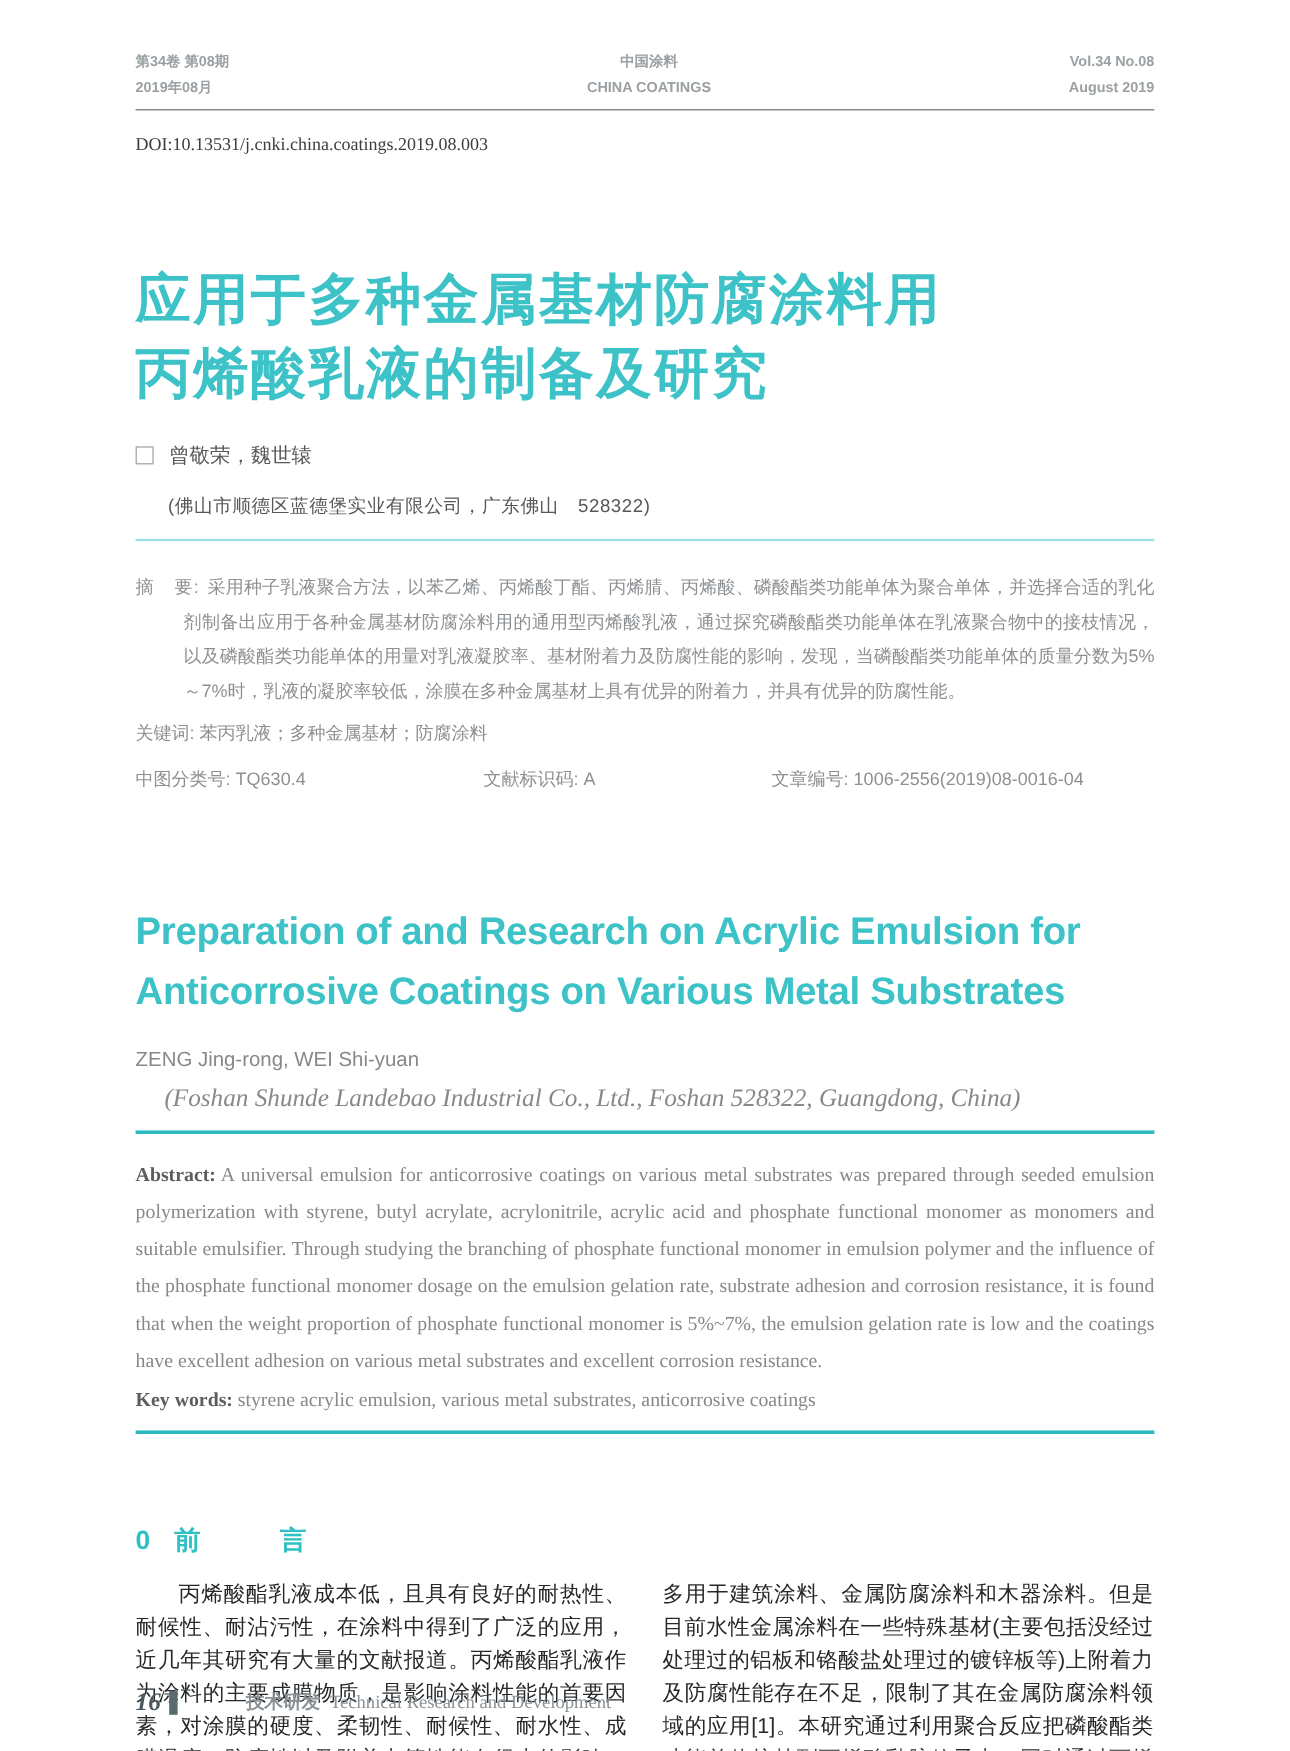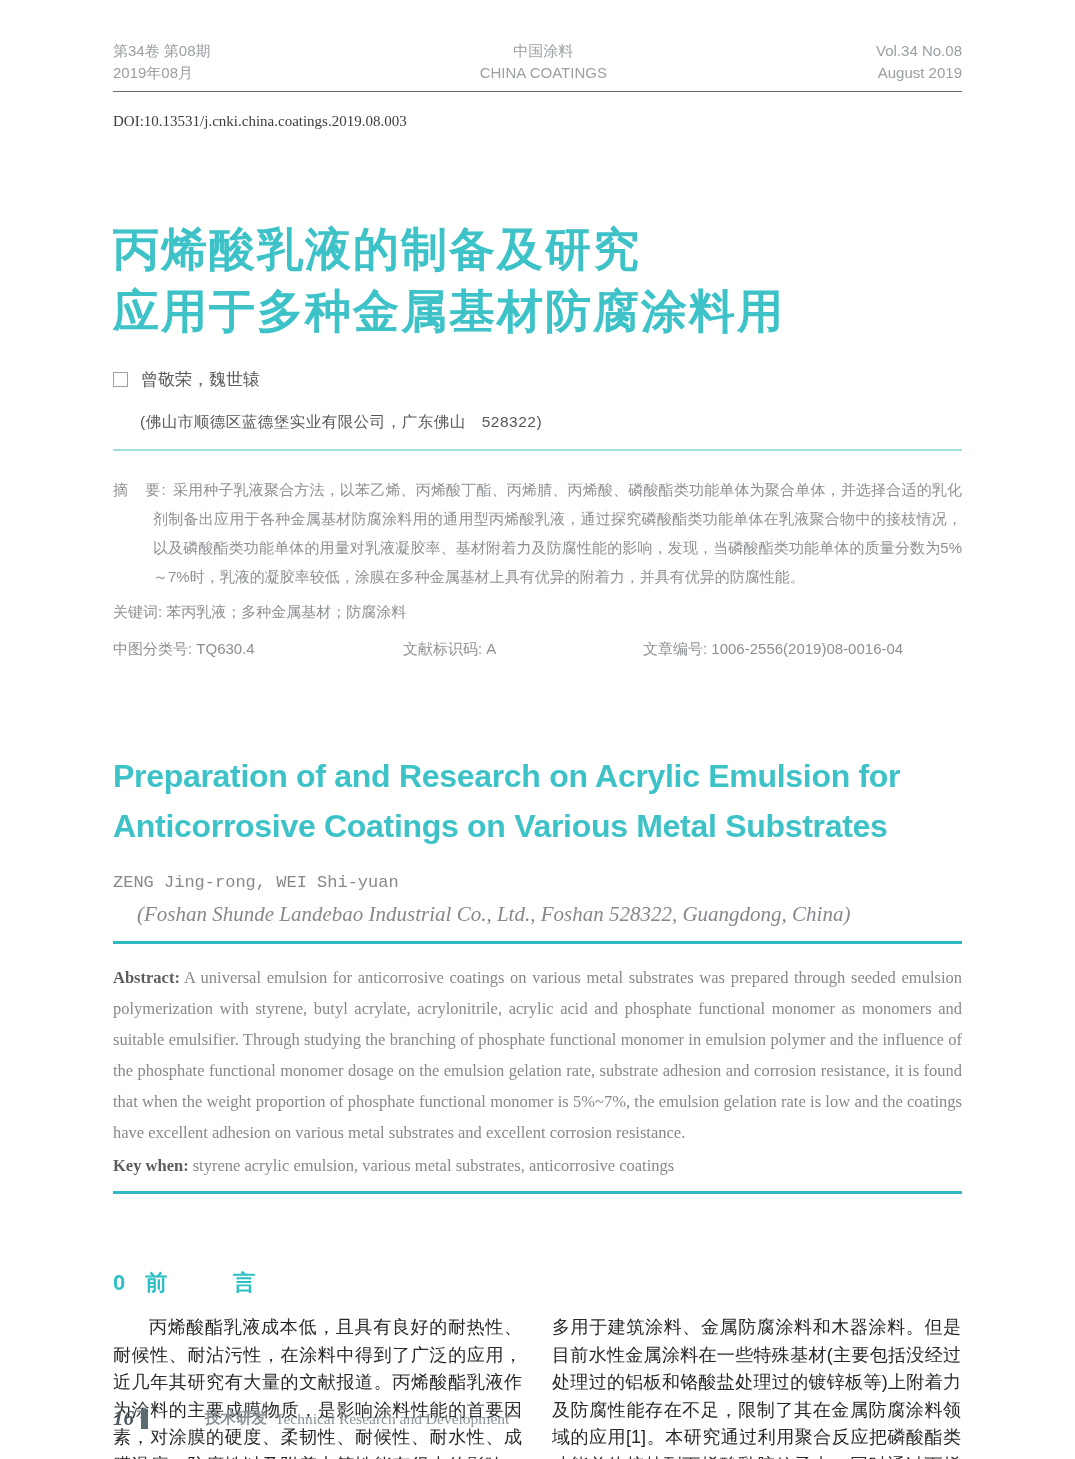--- a/index.html
+++ b/index.html
@@ -4,21 +4,21 @@
 <style>
   html,body{margin:0;padding:0;background:#ffffff;}
   body{
     width:1075px;height:1459px;position:relative;
     font-family:"Liberation Sans",sans-serif;
     color:#333;overflow:hidden;
   }
   .page{position:absolute;left:113px;top:0;width:849px;}
 
   
-  .jheader{display:flex;justify-content:space-between;align-items:flex-start;margin-top:40px;color:#9aa0a3;font-size:15px;line-height:22px;}
+  .jheader{display:flex;justify-content:space-between;align-items:flex-start;margin-top:40px;color:#9aa0a3;font-size:12px;line-height:22px;font-weight:bold;}
   .jheader .col{white-space:nowrap;}
   .jheader .center{text-align:center;}
   .jheader .right{text-align:right;}
   .header-rule{border:none;border-top:1px solid #6b6f72;margin:7px 0 0 0;}
   .doi{font-family:"Liberation Serif",serif;font-size:15px;color:#3a3d40;margin-top:21px;}
 
   
   .title-cn{margin-top:88px;color:#3cc2c7;font-weight:bold;font-size:46px;line-height:62px;letter-spacing:2px;}
   .authors-cn{margin-top:26px;font-size:17px;color:#55585a;display:flex;align-items:center;}
   .sq{display:inline-block;width:13px;height:13px;border:1px solid #9aa0a3;margin-right:13px;flex:none;}
@@ -30,21 +30,21 @@
   .abs-cn{margin:0;padding-left:40px;text-indent:-40px;text-align:justify;}
   .abs-label{letter-spacing:1px;margin-right:6px;}
   .kw-cn{margin-top:6px;color:#8d9093;font-size:15px;line-height:29px;}
   .meta-row{display:flex;margin-top:14px;color:#8d9093;font-size:15px;}
   .meta-row .m1{width:290px;}
   .meta-row .m2{width:240px;}
   .meta-row .m3{flex:1;}
 
   
   .title-en{margin-top:92px;color:#3cc2c7;font-weight:bold;font-size:32px;line-height:50px;letter-spacing:-0.3px;white-space:nowrap;}
-  .authors-en{margin-top:22px;font-size:17px;color:#85898c;font-family:Liberation Mono, monospace;}
+  .authors-en{margin-top:22px;font-size:17px;color:#85898c;}
   .affil-en{margin-top:10px;font-family:Liberation Serif, serif;font-style:italic;font-size:21px;color:#85898c;margin-left:24px;}
   .rule-teal{border:none;border-top:3px solid #2fb9c0;margin:14px 0 0 0;}
 
   
   .abs-en{margin:18px 0 0 0;font-family:"Liberation Serif",serif;font-size:16.5px;color:#85898c;line-height:31px;text-align:justify;}
   .abs-en b{color:#5a5e61;margin-right:4px;}
   .kw-en{margin:2px 0 0 0;font-family:"Liberation Serif",serif;font-size:16.5px;color:#85898c;line-height:31px;}
   .kw-en b{color:#5a5e61;margin-right:4px;}
   .rule-teal2{border:none;border-top:3px solid #2fb9c0;margin:10px 0 0 0;}
 
@@ -80,22 +80,22 @@
     </div>
     <div class="col right">
       <div>Vol.34  No.08</div>
       <div>August  2019</div>
     </div>
   </div>
   <hr class="header-rule">
   <div class="doi">DOI:10.13531/j.cnki.china.coatings.2019.08.003</div>
 
   <div class="title-cn">
+    <div>应用于多种金属基材防腐涂料用</div>
     <div>丙烯酸乳液的制备及研究</div>
-    <div>应用于多种金属基材防腐涂料用</div>
   </div>
 
   <div class="authors-cn">
     <span class="sq"></span>
     <span>曾敬荣，魏世辕</span>
   </div>
   <div class="affil-cn">(佛山市顺德区蓝德堡实业有限公司，广东佛山　528322)</div>
   <hr class="rule-teal-light">
 
   <div class="abs-cn-wrap">
@@ -122,21 +122,21 @@
 
   <div class="title-en">
     <div>Preparation of and Research on Acrylic Emulsion for</div>
     <div>Anticorrosive Coatings on Various Metal Substrates</div>
   </div>
   <div class="authors-en">ZENG Jing-rong, WEI Shi-yuan</div>
   <div class="affil-en">(Foshan Shunde Landebao Industrial Co., Ltd., Foshan 528322, Guangdong, China)</div>
   <hr class="rule-teal">
 
   <p class="abs-en"><b>Abstract:</b><span>A universal emulsion for anticorrosive coatings on various metal substrates was prepared through seeded emulsion polymerization with styrene, butyl acrylate, acrylonitrile, acrylic acid and phosphate functional monomer as monomers and suitable emulsifier. Through studying the branching of phosphate functional monomer in emulsion polymer and the influence of the phosphate functional monomer dosage on the emulsion gelation rate, substrate adhesion and corrosion resistance, it is found that when the weight proportion of phosphate functional monomer is 5%~7%, the emulsion gelation rate is low and the coatings have excellent adhesion on various metal substrates and excellent corrosion resistance.</span></p>
-  <p class="kw-en"><b>Key when:</b><span>styrene acrylic emulsion, various metal substrates, anticorrosive coatings</span></p>
+  <p class="kw-en"><b>Key words:</b><span>styrene acrylic emulsion, various metal substrates, anticorrosive coatings</span></p>
   <hr class="rule-teal2">
 
   <div class="sec-head">
     <span class="num">0</span><span class="ttl">前　言</span>
   </div>
   <div class="cols">
     <div class="colm first">
       <p>丙烯酸酯乳液成本低，且具有良好的耐热性、耐候性、耐沾污性，在涂料中得到了广泛的应用，近几年其研究有大量的文献报道。丙烯酸酯乳液作为涂料的主要成膜物质，是影响涂料性能的首要因素，对涂膜的硬度、柔韧性、耐候性、耐水性、成膜温度、防腐性以及附着力等性能有很大的影响。目前市场上的乳液大</p>
     </div>
     <div class="colm">

